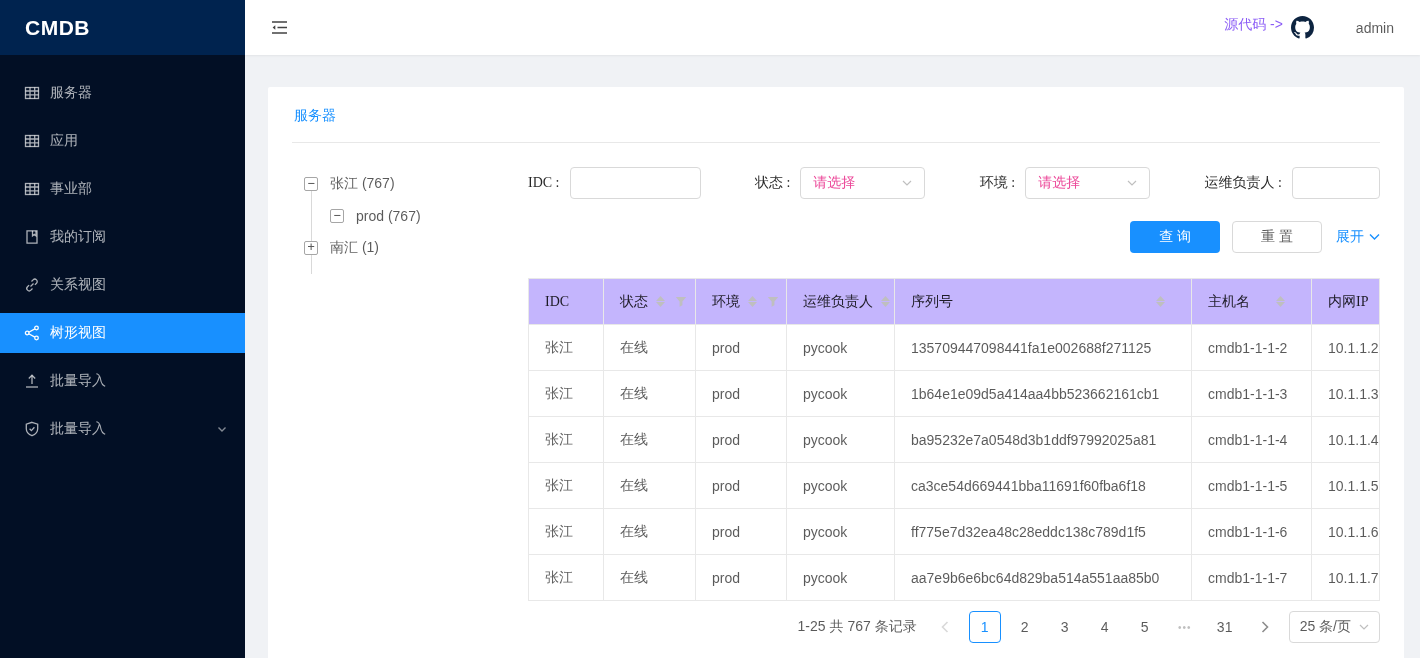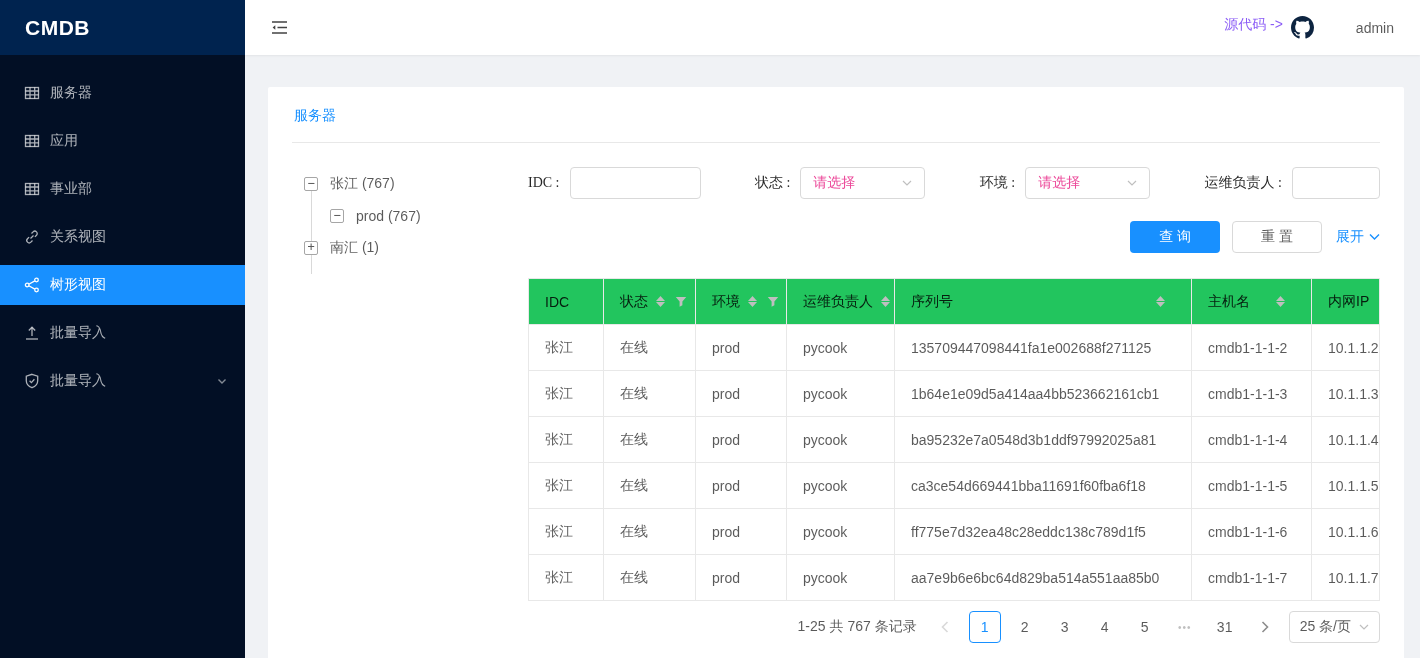--- a/index.html
+++ b/index.html
@@ -97,21 +97,21 @@
   .expand-link { margin-left:14px; color:#1890ff; display:flex; align-items:center; cursor:pointer; }
   .expand-link .caret { margin-left:5px; }
 
   
   .table-wrap { margin-top:25px; width:852px; overflow:hidden; }
   table { border-collapse:collapse; table-layout:fixed; width:852px; }
   th, td {
     border:1px solid #e8e8e8; padding:12px 16px; height:46px;
     font-size:14px; text-align:left; white-space:nowrap; overflow:hidden;
   }
-  th { background:#22c55e; color:rgba(0,0,0,0.85); font-weight:500; }
+  th { background:#c4b5fd; color:rgba(0,0,0,0.85); font-weight:500;font-family:Liberation Serif, serif; }
   td { color:rgba(0,0,0,0.65); font-weight:400; }
   .th-inner { display:flex; align-items:center; }
   .th-title { margin-right:8px; }
   .sorter { display:flex; flex-direction:column; color:#bfbfbf; margin-right:10px; cursor:pointer; }
   .sorter svg + svg { margin-top:1px; }
   .funnel { color:#bfbfbf; cursor:pointer; margin-left:auto; }
 
   
   .pagination { margin-top:10px; display:flex; align-items:center; justify-content:flex-end; }
   .pg-total { margin-right:12px; color:rgba(0,0,0,0.65); }
@@ -161,20 +161,29 @@
     <div class="menu-item">
       <span class="mi-icon">
         <svg width="16" height="16" viewBox="0 0 16 16" fill="none" stroke="currentColor" stroke-width="1.3">
             <rect x="1.5" y="2.5" width="13" height="11"></rect>
             <path d="M1.5 6h13M1.5 9.8h13M6 2.5v11M10.7 2.5v11"></path>
           </svg>
       </span>
       <span>事业部</span>
     </div>
 
+    <div class="menu-item">
+      <span class="mi-icon">
+        <svg width="16" height="16" viewBox="0 0 16 16" fill="none" stroke="currentColor" stroke-width="1.3">
+            <path d="M3 1.8h10v12.4H3z"></path>
+            <path d="M8.5 1.8v5l1.8-1.4 1.7 1.4v-5"></path>
+          </svg>
+      </span>
+      <span>我的订阅</span>
+    </div>
 
     <div class="menu-item">
       <span class="mi-icon">
         <svg width="16" height="16" viewBox="0 0 16 16" fill="none" stroke="currentColor" stroke-width="1.3">
             <path d="M6.5 9.5l3-3"></path>
             <path d="M7.5 4.5l1.6-1.6a2.4 2.4 0 013.4 3.4L10.9 7.9"></path>
             <path d="M8.5 11.5l-1.6 1.6a2.4 2.4 0 01-3.4-3.4l1.6-1.6"></path>
           </svg>
       </span>
       <span>关系视图</span>

